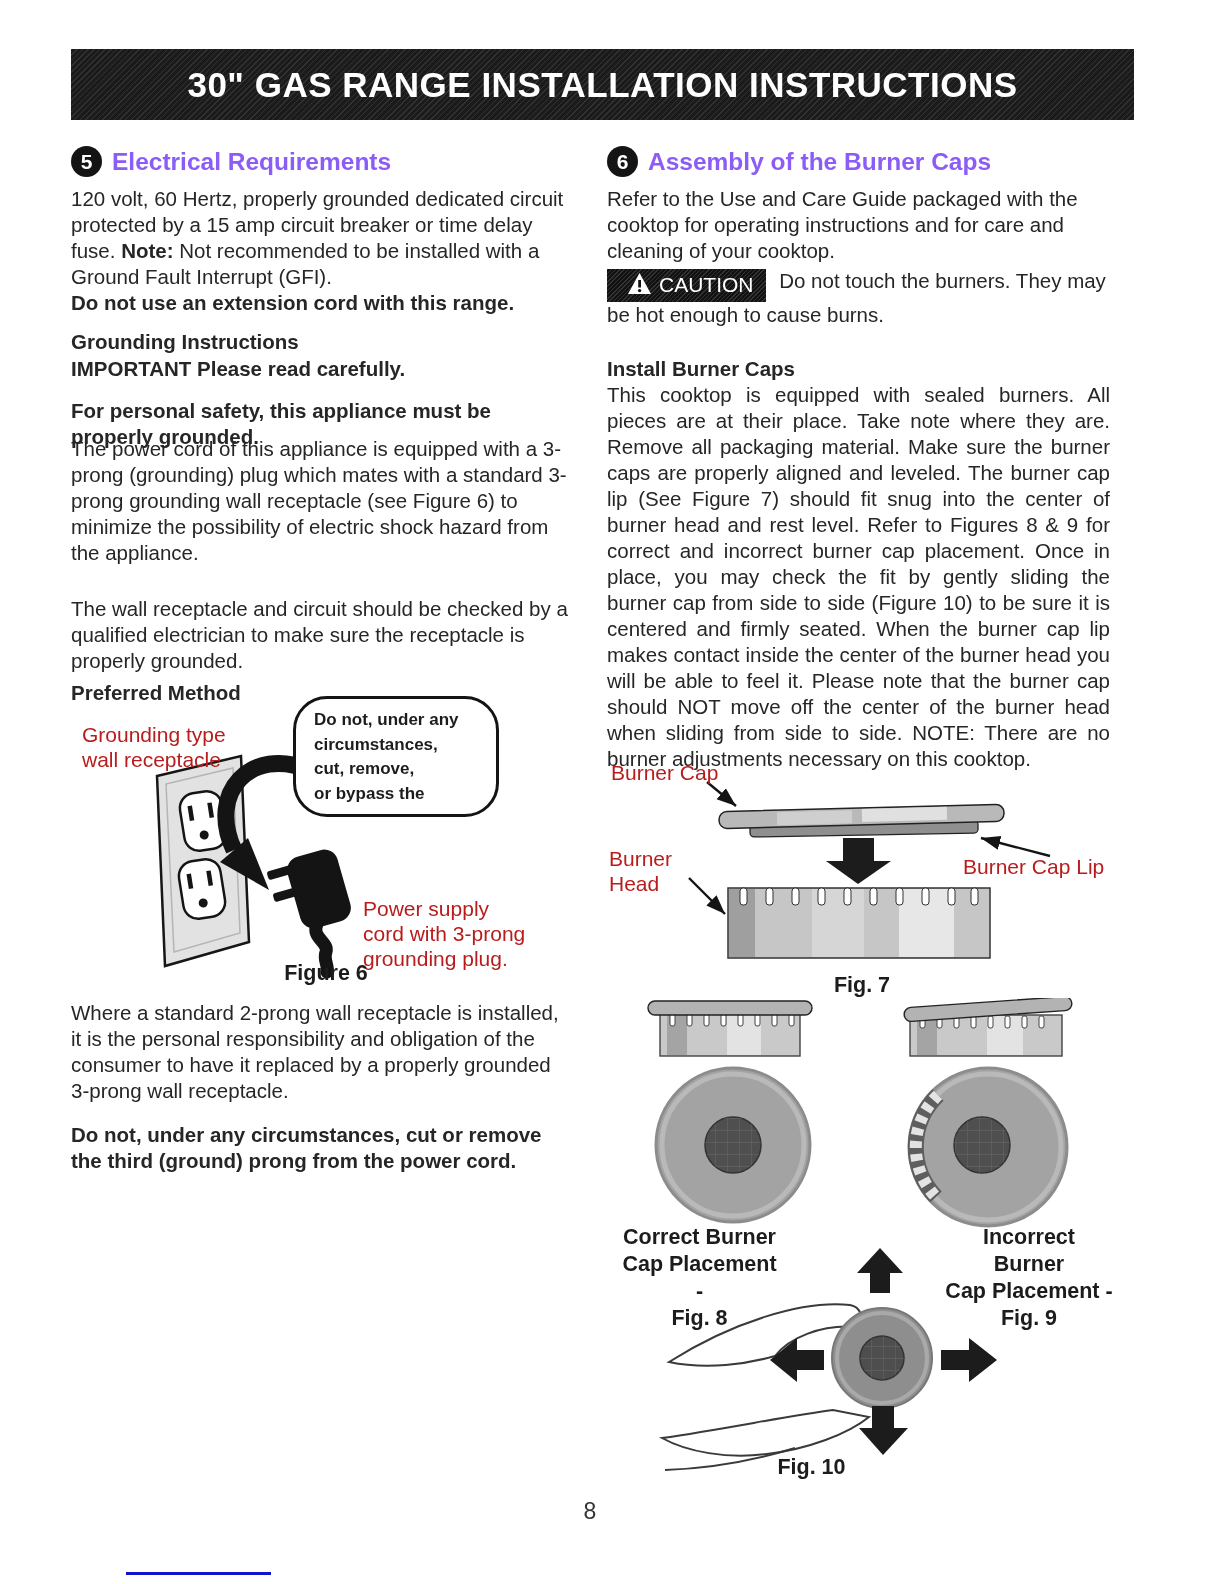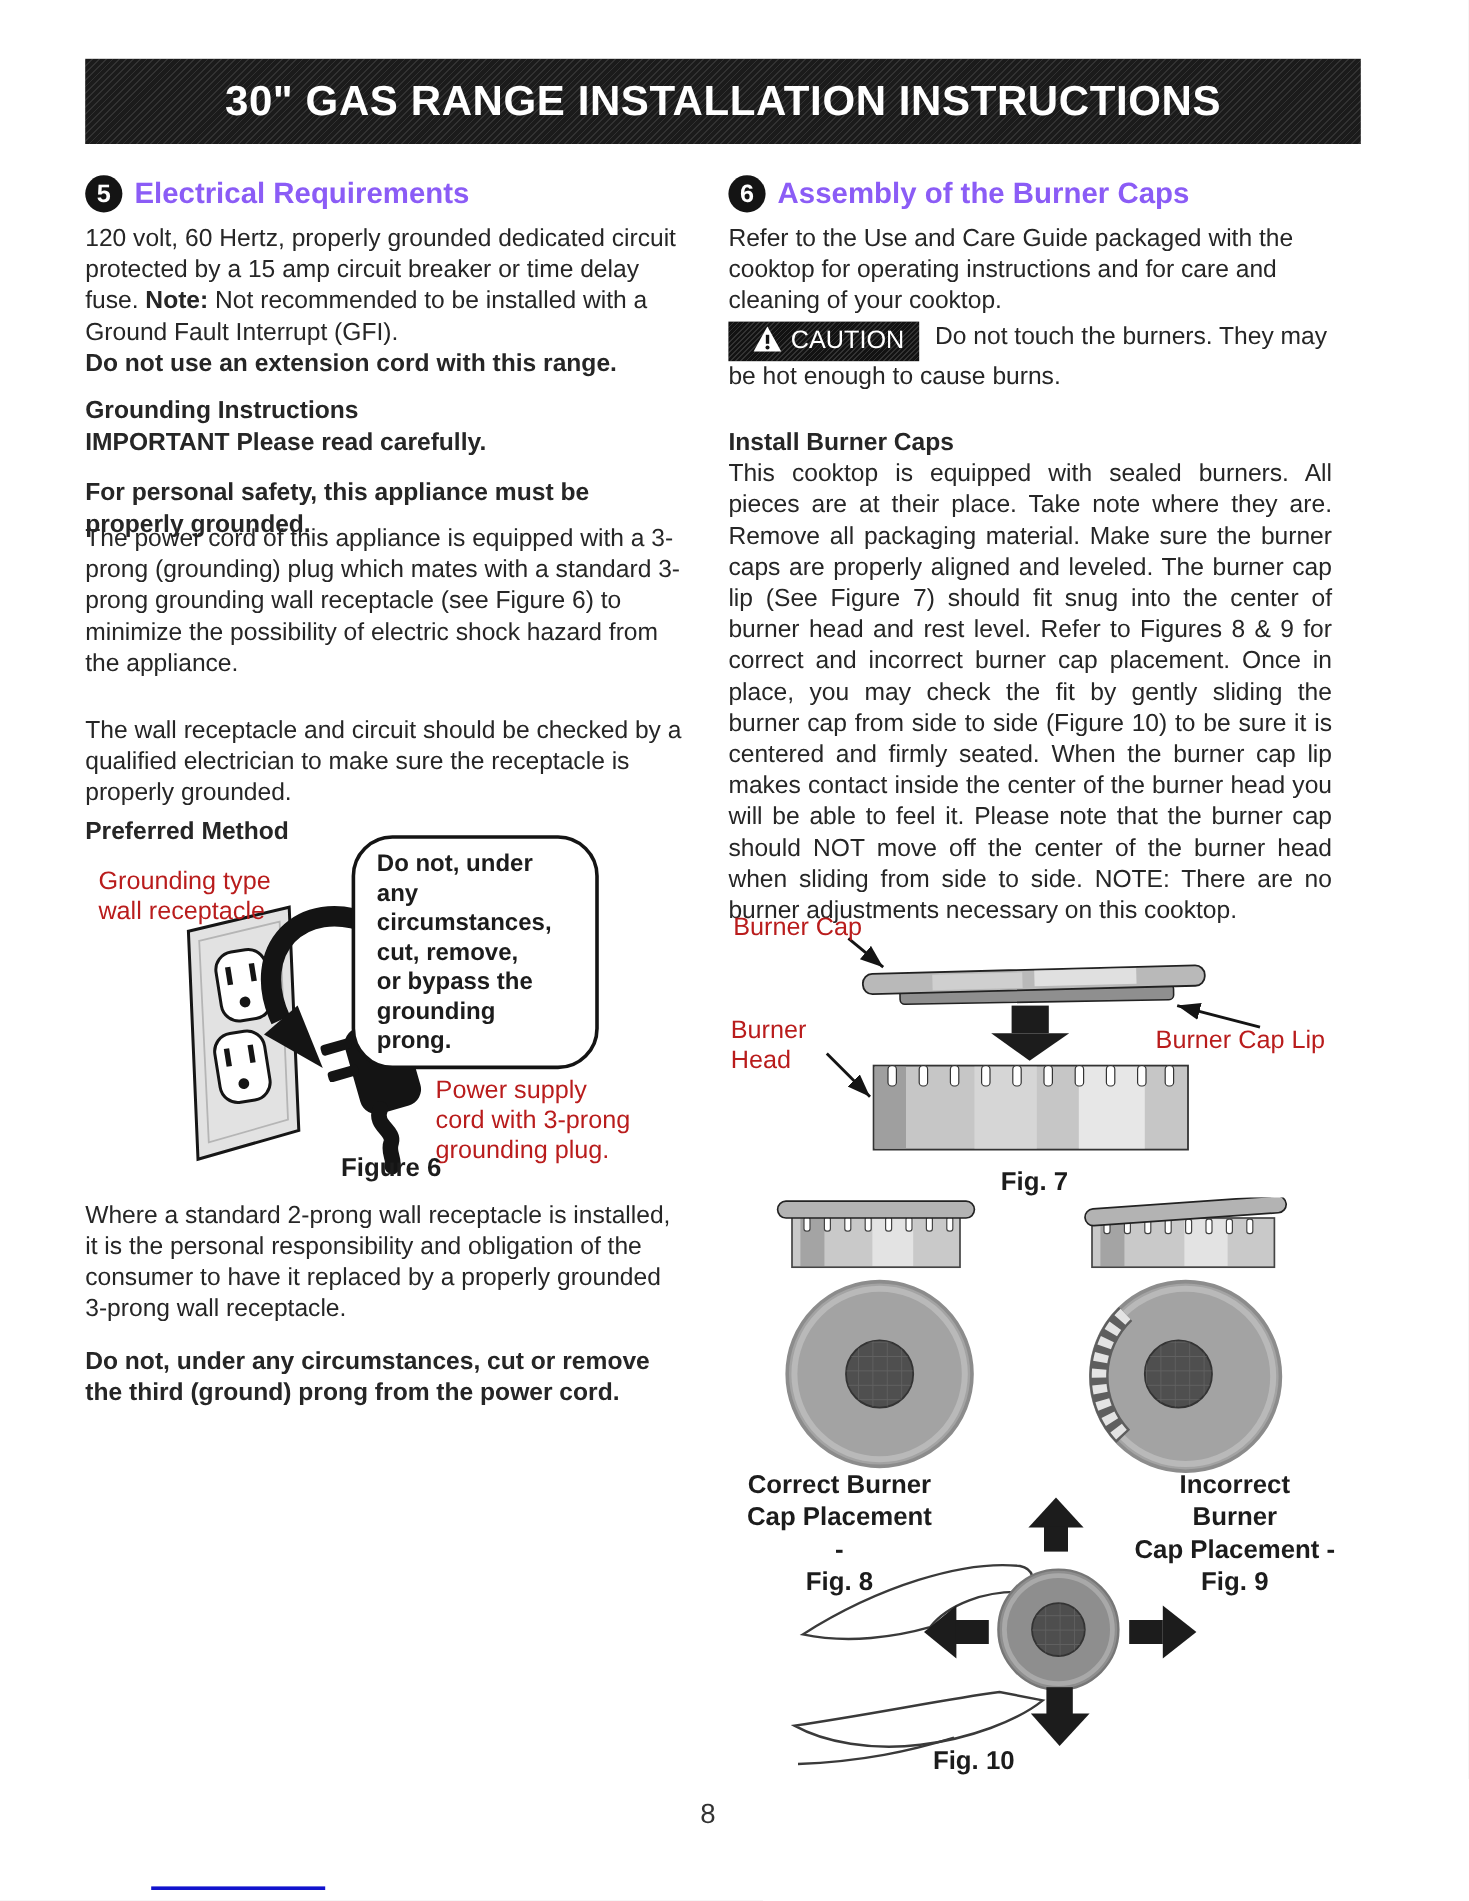--- a/index.html
+++ b/index.html
@@ -17,21 +17,21 @@
   .numcircle{display:inline-flex;flex:0 0 auto;width:31px;height:31px;border-radius:50%;background:#141414;
              color:#fff;align-items:center;justify-content:center;font-weight:bold;font-size:21px;}
   .section-title{font-size:24.5px;font-weight:bold;margin-left:10px;color:#8b5cf6;}
   .hazard-label{display:inline-flex;align-items:flex-start;gap:7px;background:#121212;color:#fff;
                 font-weight:normal;font-size:21px;padding:3px 12px 4px 20px;vertical-align:-7px;margin-right:8px;}
   .hatch{background-image:repeating-linear-gradient(135deg,rgba(255,255,255,.14) 0 1px,transparent 1px 3px);}
   .fig{position:absolute;}
   .figlabel{position:absolute;font-weight:normal;font-size:21px;line-height:25px;color:#b91c1c;}
   .caption{position:absolute;font-weight:bold;font-size:21.5px;line-height:27px;text-align:center;color:#1c1c1c;}
   .bubble{position:absolute;left:222px;top:-4px;width:206px;box-sizing:border-box;border:3px solid #141414;
-          border-radius:34px;padding:9px 16px 8px 18px;background:#fff;font-weight:bold;font-size:20px;line-height:24.5px;color:#1c1c1c;}
+          border-radius:34px;padding:9px 16px 8px 18px;background:#fff;font-weight:bold;font-size:17px;line-height:24.5px;color:#1c1c1c;}
   .pagenum{position:absolute;left:540px;top:1498px;width:100px;text-align:center;font-size:23px;color:#333;}
   .blue-line{position:absolute;left:126px;top:1572px;width:145px;height:3px;background:#1113cd;}
   svg{position:absolute;left:0;top:0;}
 </style>
 </head>
 <body>
 
 <div class="page">
 
   <div class="banner">
@@ -94,21 +94,20 @@
     </svg>
     <div class="figlabel" style="left:11px;top:22px;width:175px;">
       <div>Grounding type</div>
       <div>wall receptacle</div>
     </div>
     <div class="bubble">
       <div>Do not, under any</div>
       <div>circumstances,</div>
       <div>cut, remove,</div>
       <div>or bypass the</div>
-      <div>grounding prong.</div>
     </div>
     <div class="figlabel" style="left:292px;top:196px;width:200px;">
       <div>Power supply</div>
       <div>cord with 3-prong</div>
       <div>grounding plug.</div>
     </div>
     <div class="caption" style="left:200px;top:260px;width:110px;">Figure 6</div>
   </div>
 
   <div class="abs para" style="left:71px;top:1000px;">Where a standard 2-prong wall receptacle is installed, it is the personal responsibility and obligation of the consumer to have it replaced by a properly grounded 3-prong wall receptacle.</div>

